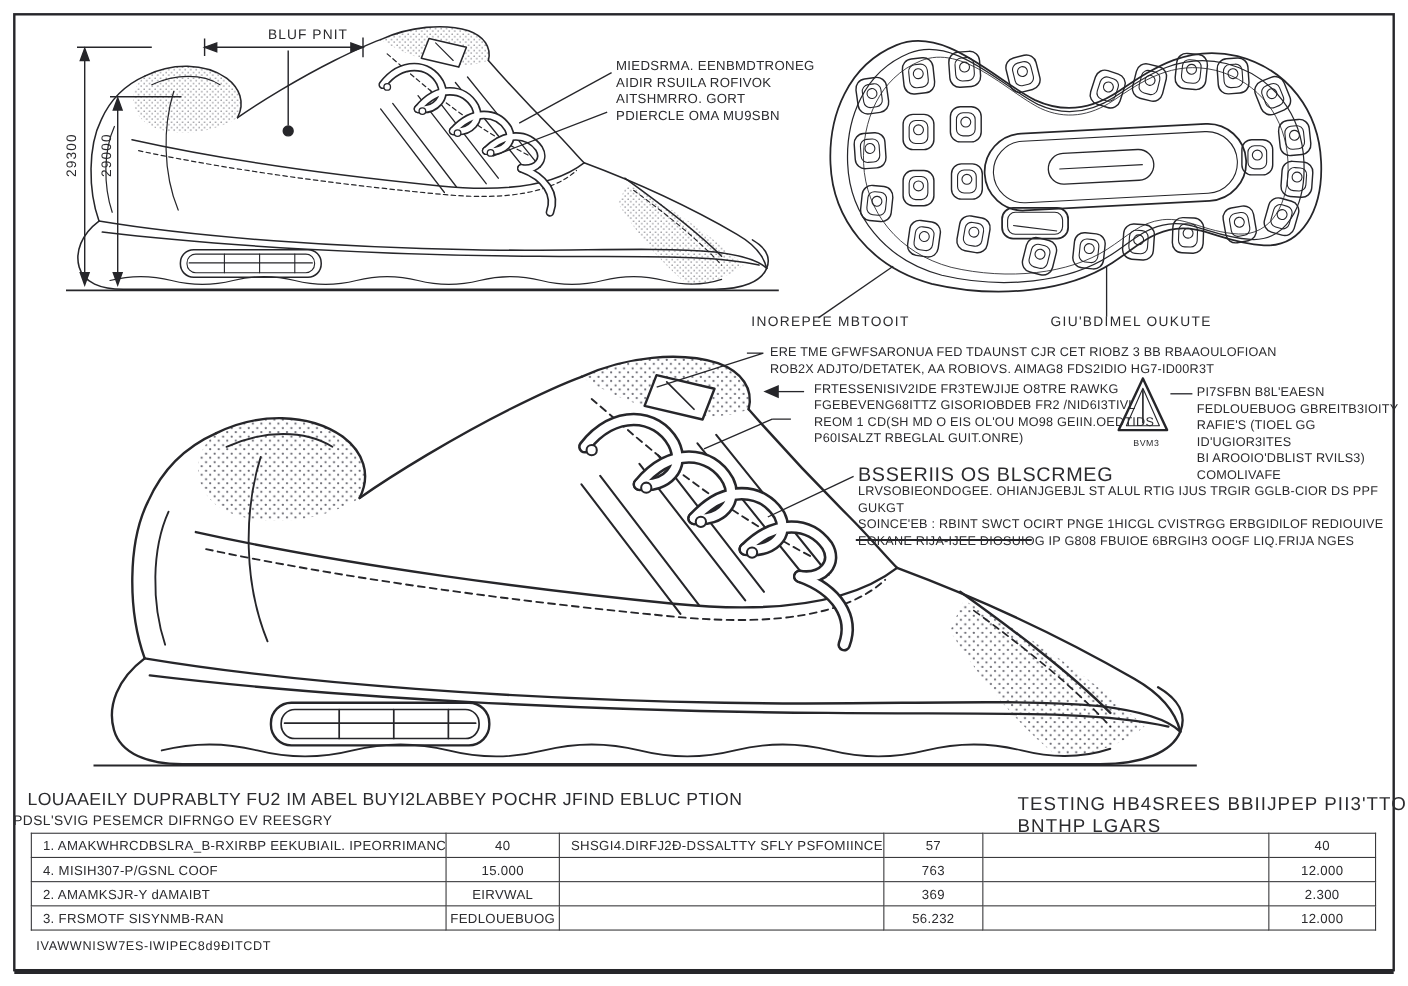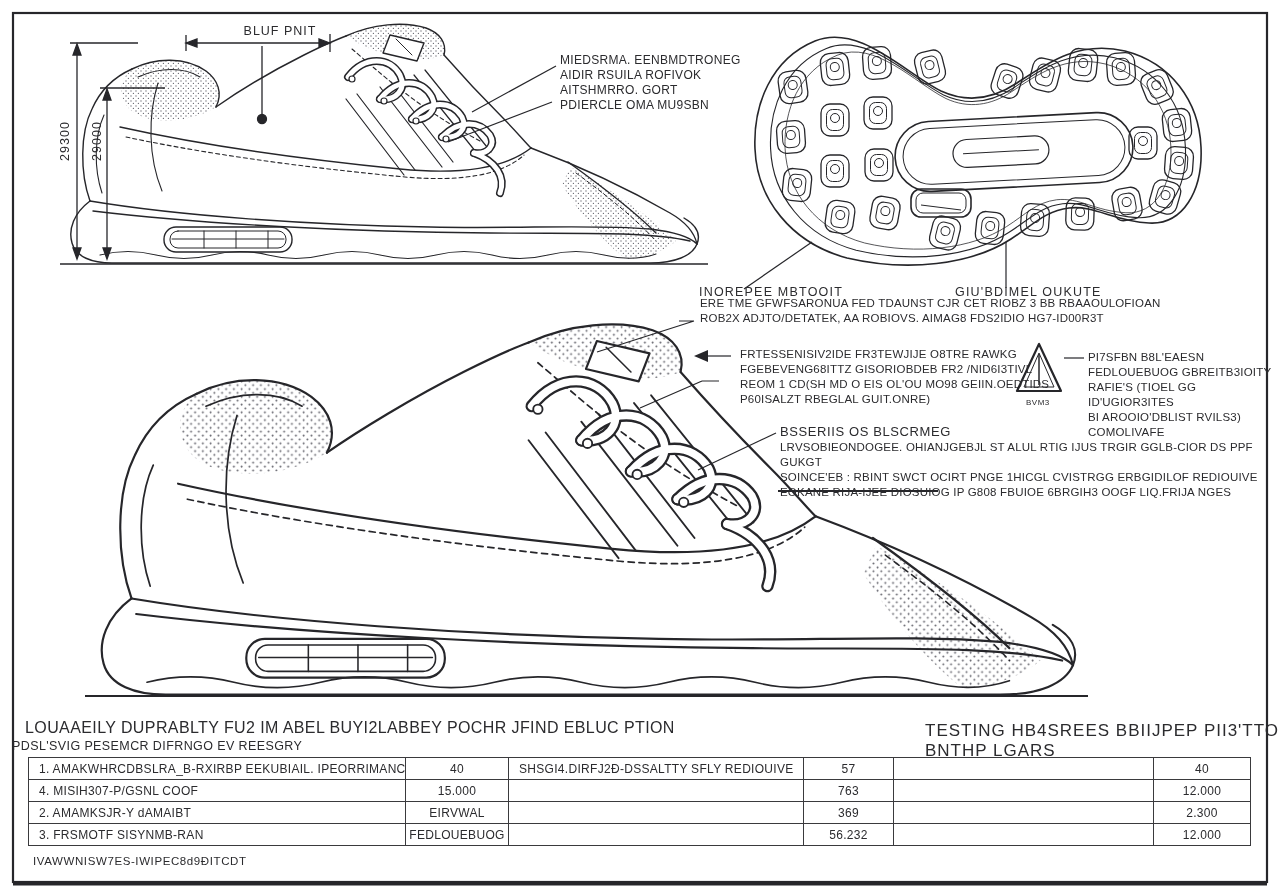--- a/index.html
+++ b/index.html
@@ -196,35 +196,35 @@
 </svg>
 
   <div class="t dimlabel" style="left:225px;top:24px;width:110px;text-align:center;">BLUF PNIT</div>
   <div class="t dimlabel rot" style="left:34px;top:134px;width:62px;">29300</div>
   <div class="t dimlabel rot" style="left:66px;top:134px;width:62px;">29000</div>
 
   <div class="t callout ml" style="left:560px;top:53px;width:230px;">MIEDSRMA. EENBMDTRONEG
 AIDIR RSUILA ROFIVOK
 AITSHMRRO. GORT
 PDIERCLE OMA MU9SBN</div>
-  <div class="t solelabel" style="left:683px;top:285px;margin-left:16px;">INOREPEE MBTOOIT</div>
+  <div class="t solelabel" style="left:683px;top:285px;">INOREPEE MBTOOIT</div>
   <div class="t solelabel" style="left:955px;top:285px;">GIU'BDIMEL OUKUTE</div>
-  <div class="t para ml" style="left:700px;top:296px;width:575px;">ERE TME GFWFSARONUA FED TDAUNST CJR CET RIOBZ 3 BB RBAAOULOFIOAN
+  <div class="t para ml" style="left:700px;top:314px;width:575px;">ERE TME GFWFSARONUA FED TDAUNST CJR CET RIOBZ 3 BB RBAAOULOFIOAN
 ROB2X ADJTO/DETATEK, AA ROBIOVS. AIMAG8 FDS2IDIO HG7-ID00R3T</div>
   <div class="t para ml" style="left:740px;top:347px;width:320px;">FRTESSENISIV2IDE FR3TEWJIJE O8TRE RAWKG
 FGEBEVENG68ITTZ GISORIOBDEB FR2 /NID6I3TIVL
 REOM 1 CD(SH MD O EIS OL'OU MO98 GEIIN.OEDTIDS
 P60ISALZT RBEGLAL GUIT.ONRE)</div>
   <div class="t para ml" style="left:1088px;top:350px;width:185px;">PI7SFBN B8L'EAESN
 FEDLOUEBUOG GBREITB3IOITY
 RAFIE'S (TIOEL GG ID'UGIOR3ITES
 BI AROOIO'DBLIST RVILS3)
 COMOLIVAFE</div>
-  <div class="t caption" style="left:1026px;top:398px;width:28px;text-align:left;">BVM3</div>
-  <div class="t para" style="left:780px;top:424px;font-size:13px;letter-spacing:.6px;">BSSERIIS OS BLSCRMEG</div>
+  <div class="t caption" style="left:1026px;top:398px;width:28px;text-align:right;">BVM3</div>
+  <div class="t para" style="left:780px;top:424px;font-size:18px;letter-spacing:.6px;">BSSERIIS OS BLSCRMEG</div>
   <div class="t para ml" style="left:780px;top:440px;width:500px;">LRVSOBIEONDOGEE. OHIANJGEBJL ST ALUL RTIG IJUS TRGIR GGLB-CIOR DS PPF GUKGT
 SOINCE'EB : RBINT SWCT OCIRT PNGE 1HICGL CVISTRGG ERBGIDILOF REDIOUIVE
 EOKANE RIJA-IJEE DIOSUIOG IP G808 FBUIOE 6BRGIH3 OOGF LIQ.FRIJA NGES</div>
 
   <div class="t title-main" style="left:25px;top:719px;">LOUAAEILY DUPRABLTY FU2 IM ABEL BUYI2LABBEY POCHR JFIND EBLUC PTION</div>
   <div class="t title-sub" style="left:12px;top:739px;">PDSL'SVIG PESEMCR DIFRNGO EV REESGRY</div>
   <div class="t title-right" style="left:925px;top:721px;">TESTING HB4SREES BBIIJPEP PII3'TTO BNTHP LGARS</div>
 
   <table class="spec">
     <colgroup>
@@ -232,21 +232,21 @@
         <col style="width:103px">
         <col style="width:295px">
       <col style="width:90px">
         <col style="width:260px">
         <col style="width:97px">
     </colgroup>
     <tbody>
         <tr>
       <td>1. AMAKWHRCDBSLRA_B-RXIRBP EEKUBIAIL. IPEORRIMANCE</td>
       <td class="num">40</td>
-      <td>SHSGI4.DIRFJ2Đ-DSSALTTY SFLY REDIOUIVE</td>
+      <td>SHSGI4.DIRFJ2Đ-DSSALTTY SFLY PSFOMIINCE</td>
       <td class="num">57</td>
       <td></td>
       <td class="num">40</td>
     </tr>
     <tr>
       <td>4. MISIH307-P/GSNL COOF</td>
       <td class="num">15.000</td>
       <td></td>
       <td class="num">763</td>
       <td></td>

